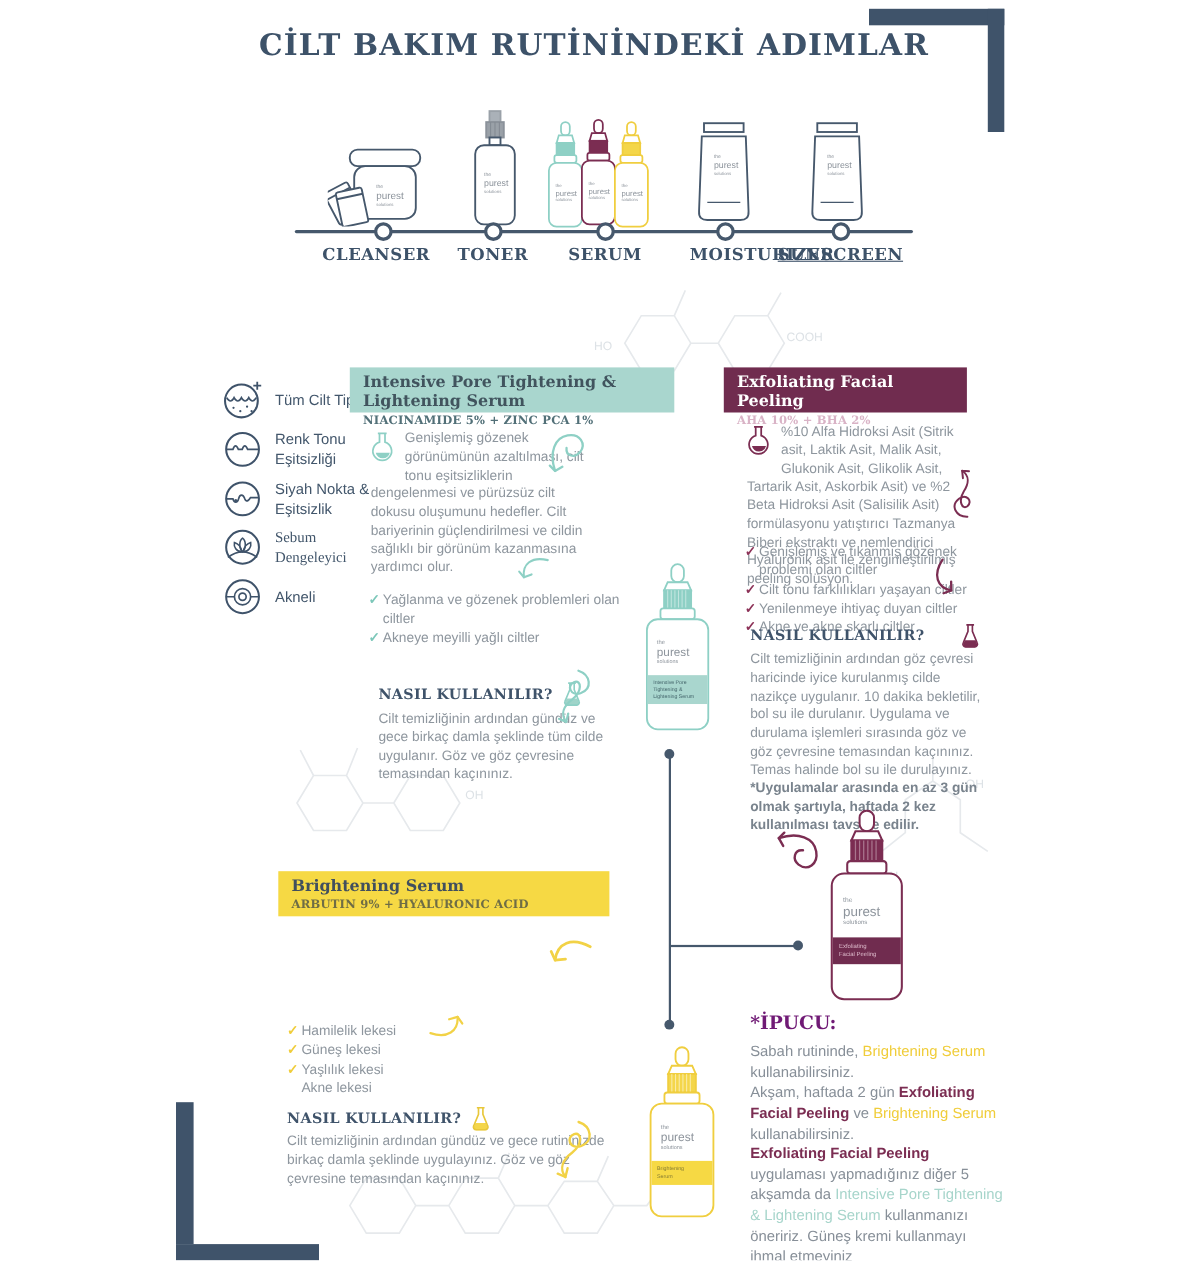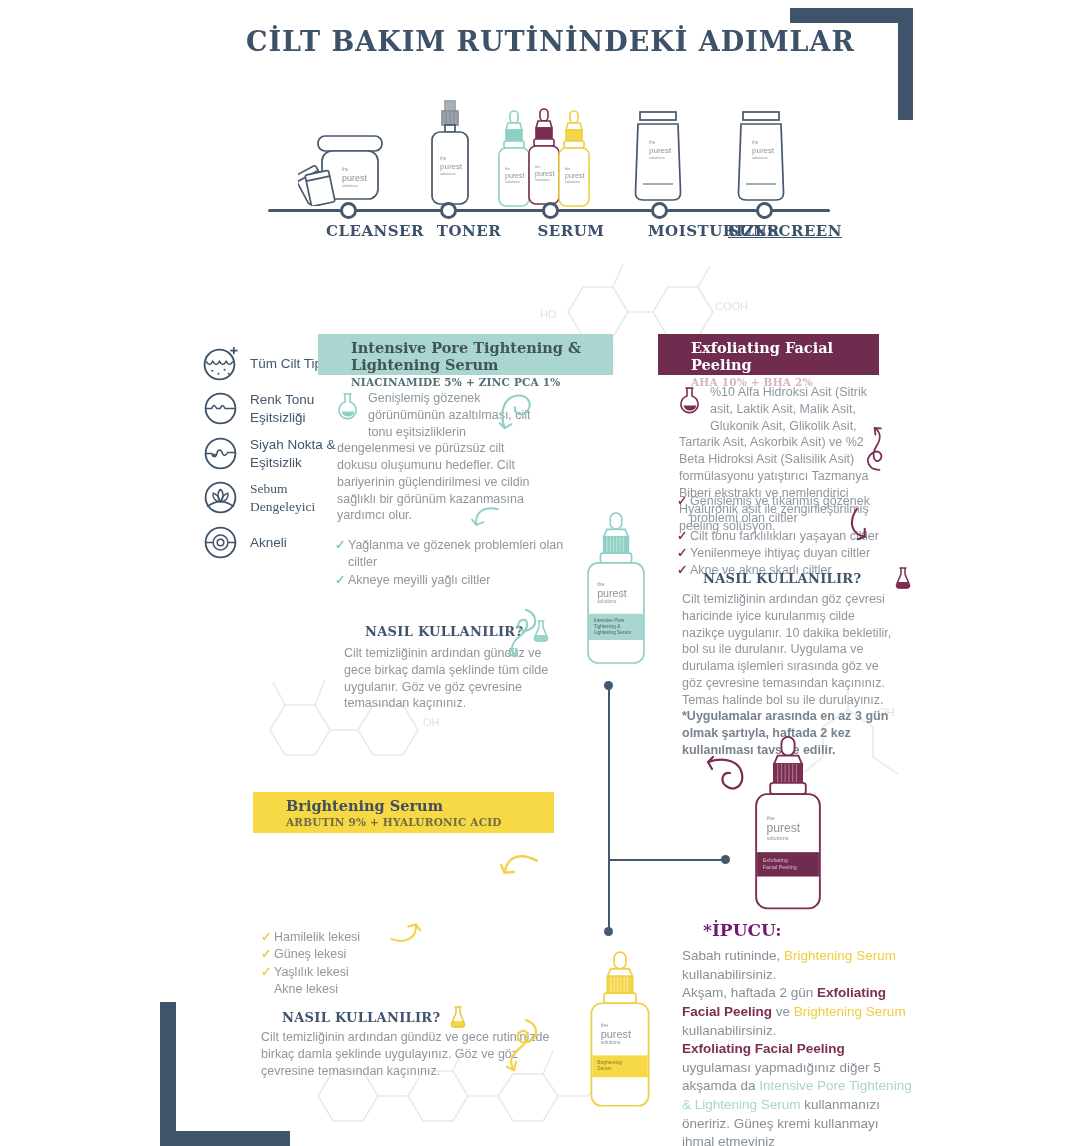--- a/index.html
+++ b/index.html
@@ -1,19 +1,19 @@
 <!DOCTYPE html>
 <html><head>
 <meta charset="utf-8">
 <style>
   html,body{margin:0;padding:0;background:#fff;}
   .page{position:relative;width:1080px;height:1146px;background:#fff;overflow:hidden;
         font-family:"Liberation Sans",sans-serif;color:#8e969e;}
   .abs{position:absolute;}
-  .slab{font-family:"DejaVu Serif",serif;font-weight:bold;margin-left:21px;}
+  .slab{font-family:"DejaVu Serif",serif;font-weight:bold;}
 
   
   .page-title{left:0;right:0;top:26px;text-align:center;font-size:27px;letter-spacing:1px;color:#3d5269;}
 
   
   .bar{background:#3f536a;}
 
   
   .timeline{left:268px;top:209px;width:562px;height:3px;background:#46586c;border-radius:2px;}
   .node{width:11px;height:11px;border:3px solid #46586c;border-radius:50%;background:#fff;top:202px;}
@@ -179,21 +179,21 @@
       <text class="brandtxt" x="16" y="49" font-size="4" stroke="none">solutions</text>
     </svg>
   </div>
 
   <div class="abs timeline"></div>
   <div class="abs node" style="left:340px;"></div>
   <div class="abs node" style="left:440px;"></div>
   <div class="abs node" style="left:542px;"></div>
   <div class="abs node" style="left:651px;"></div>
   <div class="abs node" style="left:756px;"></div>
-  <div class="abs slab step-label" style="left:289px;">CLEANSER</div>
+  <div class="abs slab step-label" style="left:277px;">CLEANSER</div>
   <div class="abs slab step-label" style="left:383px;">TONER</div>
   <div class="abs slab step-label" style="left:485px;">SERUM</div>
   <div class="abs slab step-label" style="left:627px;">MOISTURIZER</div>
   <div class="abs slab step-label" style="left:699px;text-decoration:underline;">SUNSCREEN</div>
 
   <div class="abs concern" style="top:345px;">
     <span>
       <svg width="37" height="37" viewBox="0 0 36 36" fill="none" stroke="#3f536a" stroke-width="1.8">
         <circle cx="17" cy="19" r="14.5"></circle>
         <path d="M31,2 v7 M27.5,5.5 h7" stroke-width="1.6"></path>

